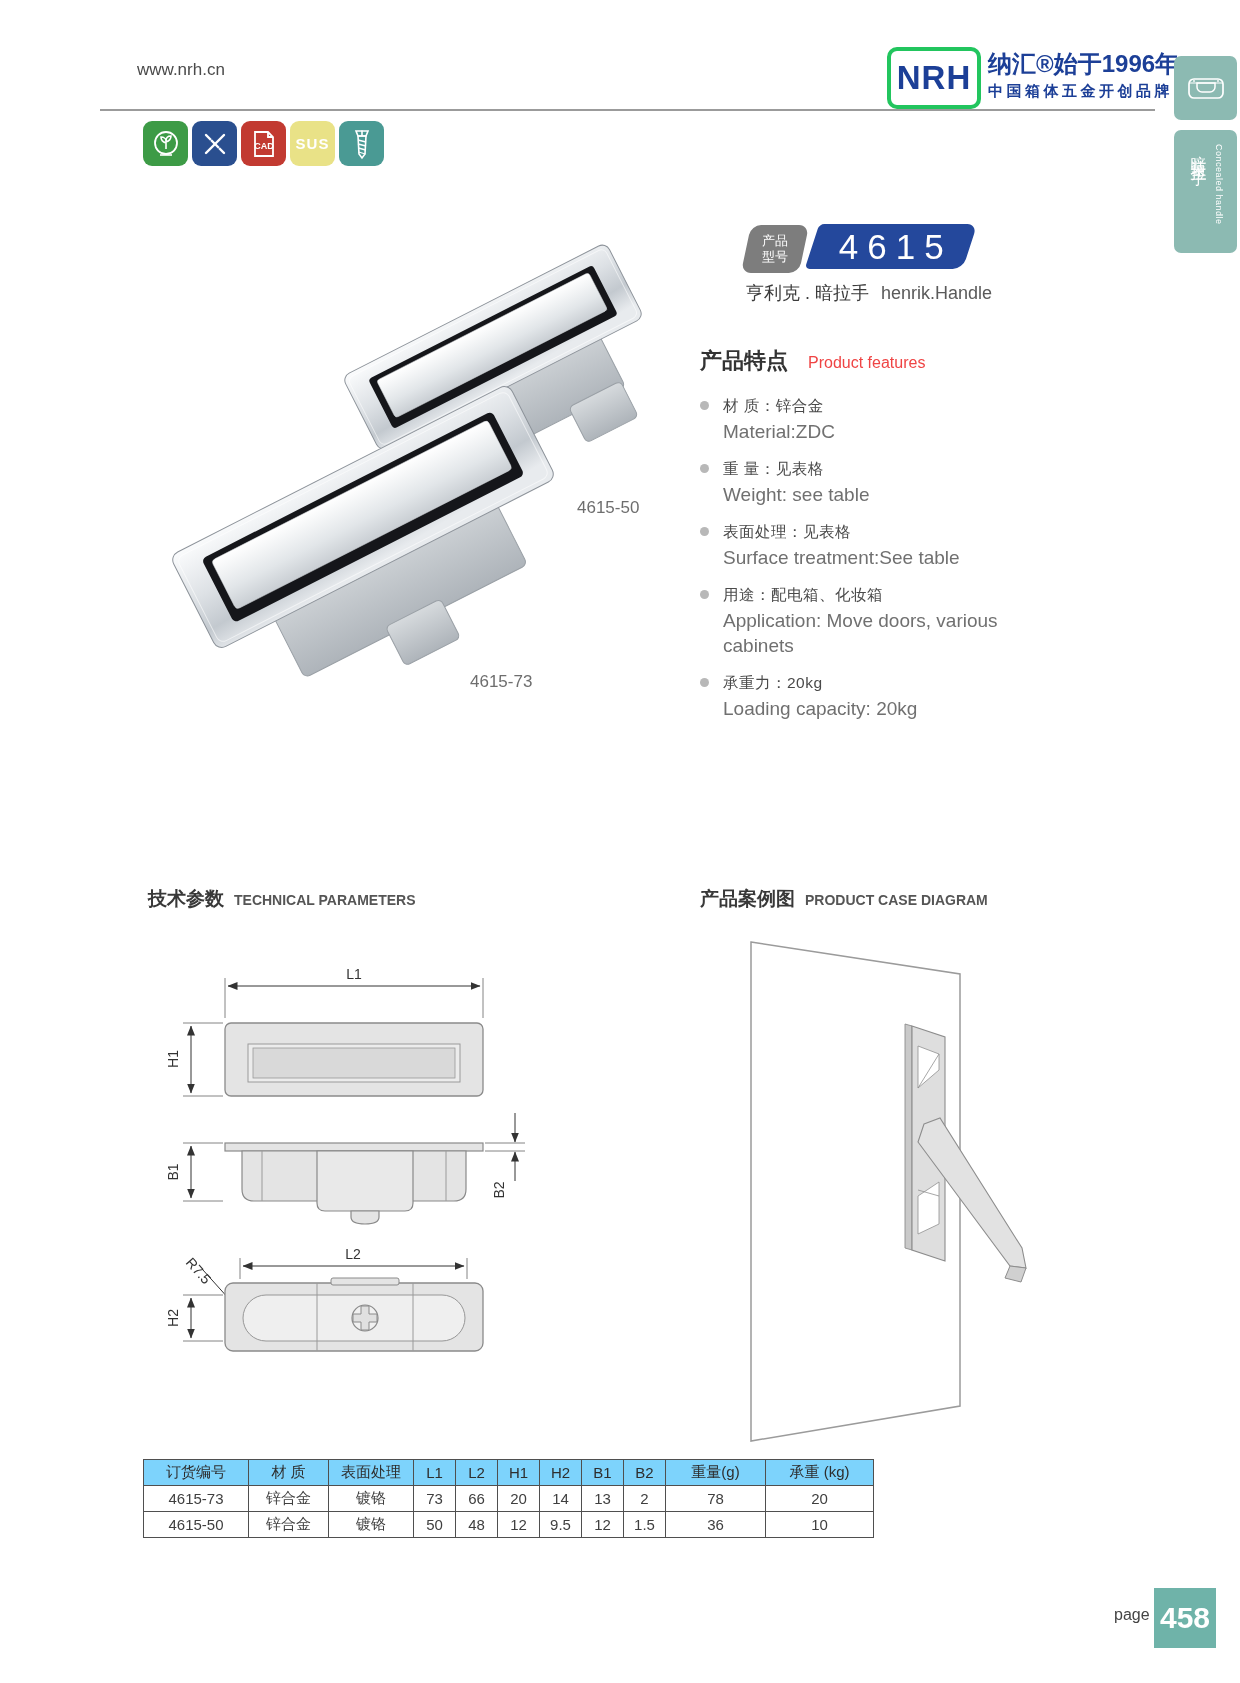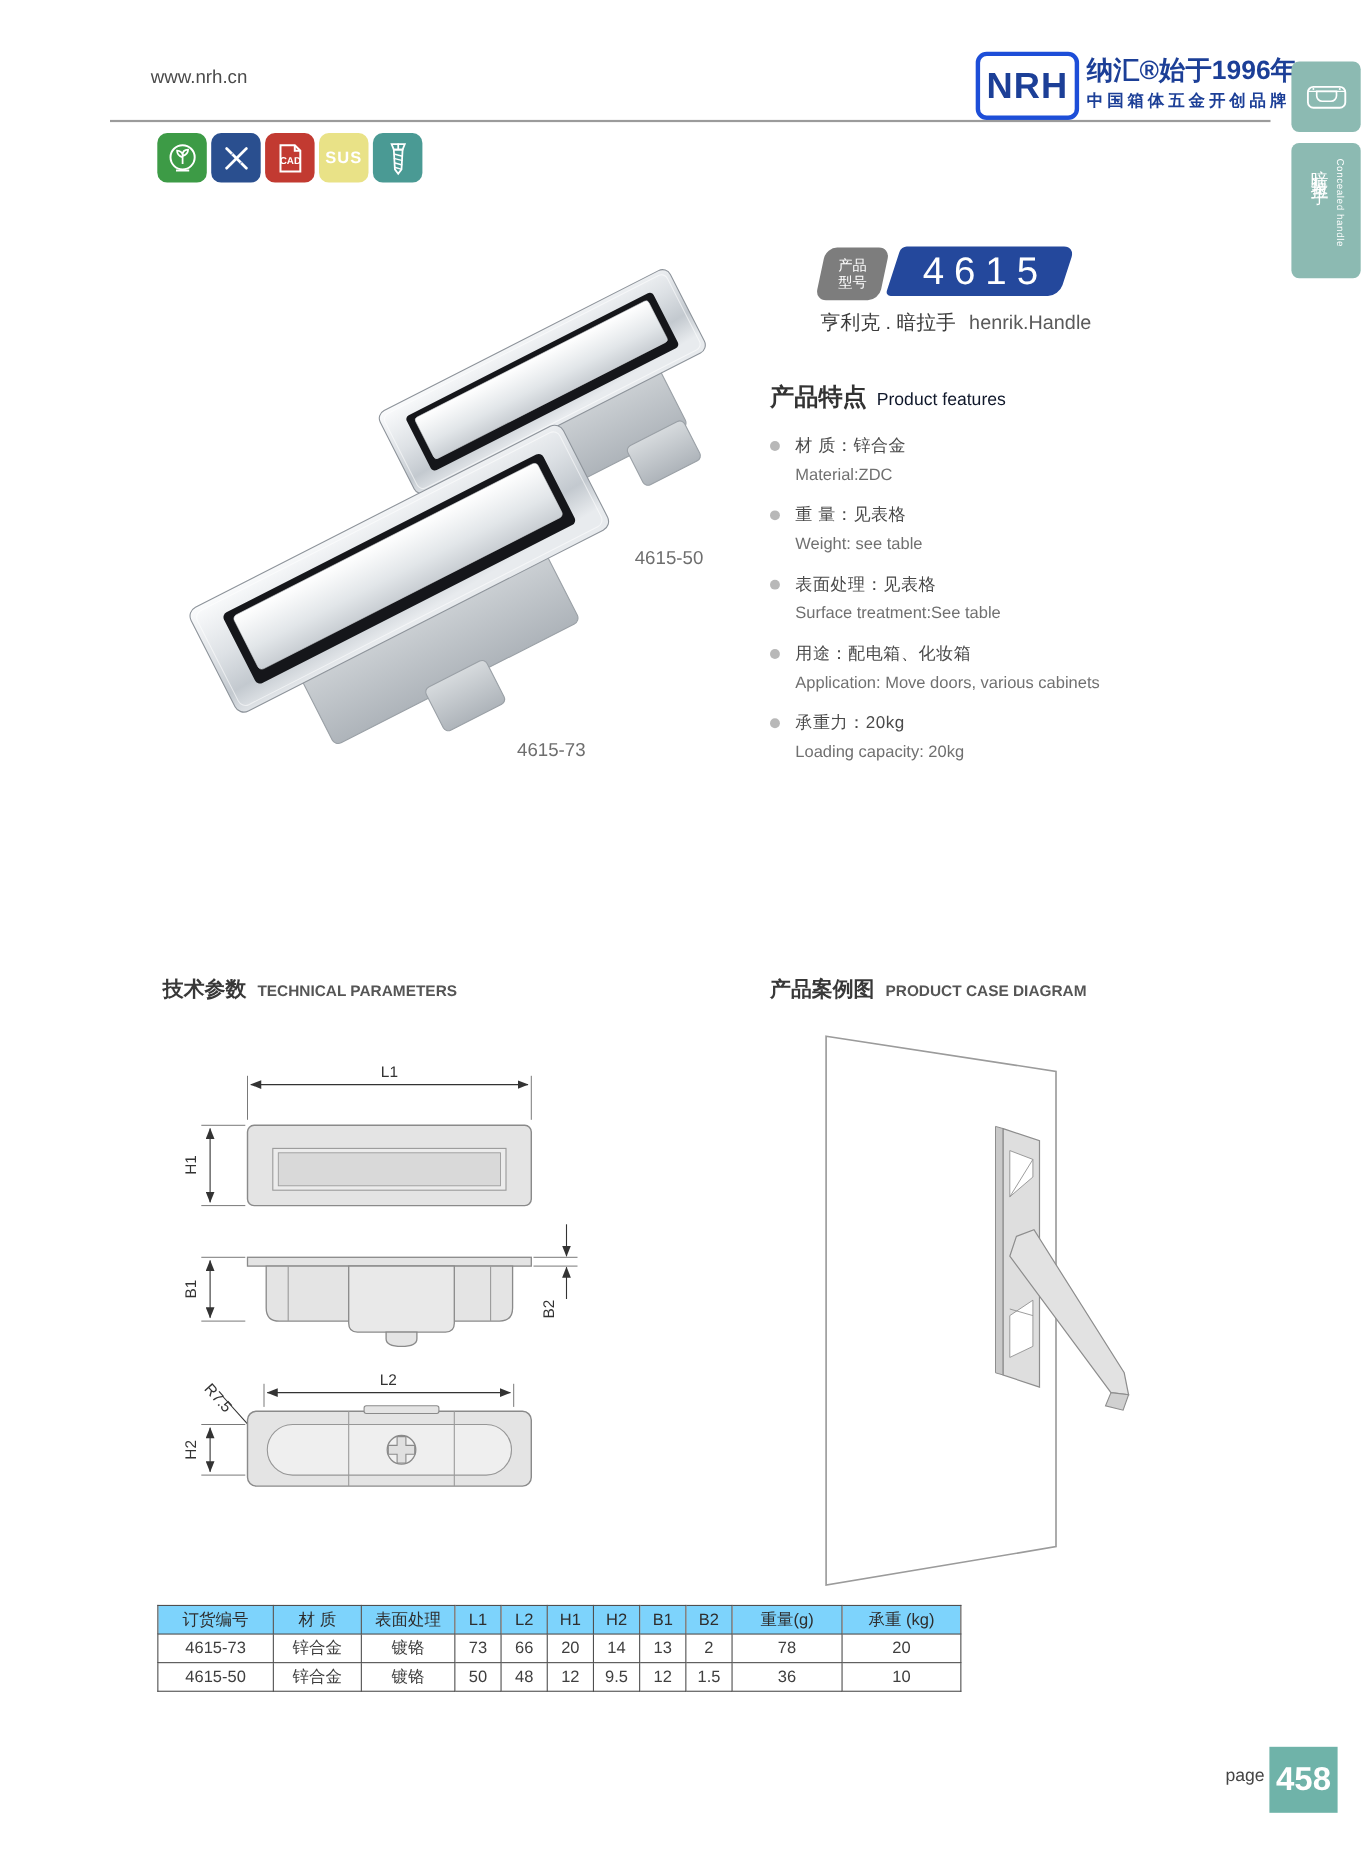--- a/index.html
+++ b/index.html
@@ -3,21 +3,21 @@
 <meta charset="utf-8">
 <style>
   html,body{margin:0;padding:0;background:#e8e8e8;}
   .page{position:relative;width:1240px;height:1683px;background:#ffffff;
         font-family:"Liberation Sans",sans-serif;overflow:hidden;margin:0 auto;}
   .abs{position:absolute;}
 
   
   .url{left:137px;top:60px;font-size:17px;color:#4a4a4a;}
   .hr{left:100px;top:109px;width:1055px;height:2px;background:#9b9b9b;}
-  .logo-box{left:887px;top:47px;width:86px;height:54px;border:4px solid #1d4ed8;border-radius:10px;
+  .logo-box{left:887px;top:47px;width:86px;height:54px;border:4px solid #22c55e;border-radius:10px;
             display:flex;align-items:center;justify-content:center;color:#1c3f97;
             font-size:33px;font-weight:bold;letter-spacing:1px;}
   .brand1{left:988px;top:48px;font-size:24px;font-weight:bold;color:#1c3f97;}
   .brand2{left:988px;top:82px;font-size:15px;font-weight:bold;color:#1c3f97;letter-spacing:3.5px;}
 
   
   .badges{left:143px;top:121px;display:flex;gap:4px;}
   .badge{width:45px;height:45px;border-radius:9px;display:flex;align-items:center;justify-content:center;
          color:#fff;font-weight:bold;}
   .b-green{background:#3d9b46;} .b-blue{background:#2a4f8f;} .b-red{background:#c23a31;}
@@ -40,25 +40,25 @@
                 transform:skewX(-18deg);border-radius:5px 10px 10px 5px;
                 display:flex;align-items:center;justify-content:center;}
   .model-banner span{transform:skewX(18deg);color:#fff;font-size:35px;letter-spacing:9px;padding-left:9px;}
   .prod-name{left:746px;top:281px;font-size:18px;color:#3c3c3c;}
   .prod-name .en{color:#5a5a5a;margin-left:12px;}
 
   
   .features{left:700px;top:346px;width:340px;}
   .feat-title{margin-bottom:17px;}
   .feat-title .cn{font-size:22px;font-weight:bold;color:#333;}
-  .feat-title .en{font-size:16px;color:#0f172a;margin-left:9px;}
+  .feat-title .en{font-size:16px;color:#ef4444;margin-left:20px;}
   .feat-item{position:relative;padding-left:23px;margin-bottom:12px;}
   .feat-bullet{position:absolute;left:0;top:8px;width:9px;height:9px;border-radius:50%;background:#b8b8b8;}
   .feat-cn{font-size:15.5px;color:#4a4a4a;line-height:26px;letter-spacing:.5px;}
-  .feat-en{font-size:15px;color:#707070;line-height:25px;}
+  .feat-en{font-size:19px;color:#707070;line-height:25px;}
 
   
   .sec{font-size:19px;font-weight:bold;color:#383838;}
   .sec .en{font-size:14px;font-weight:bold;color:#555;margin-left:10px;letter-spacing:0;}
   .sec-tech{left:148px;top:886px;}
   .sec-case{left:700px;top:886px;}
 
   
   .img-label{font-size:17px;color:#6e6e6e;}
 

